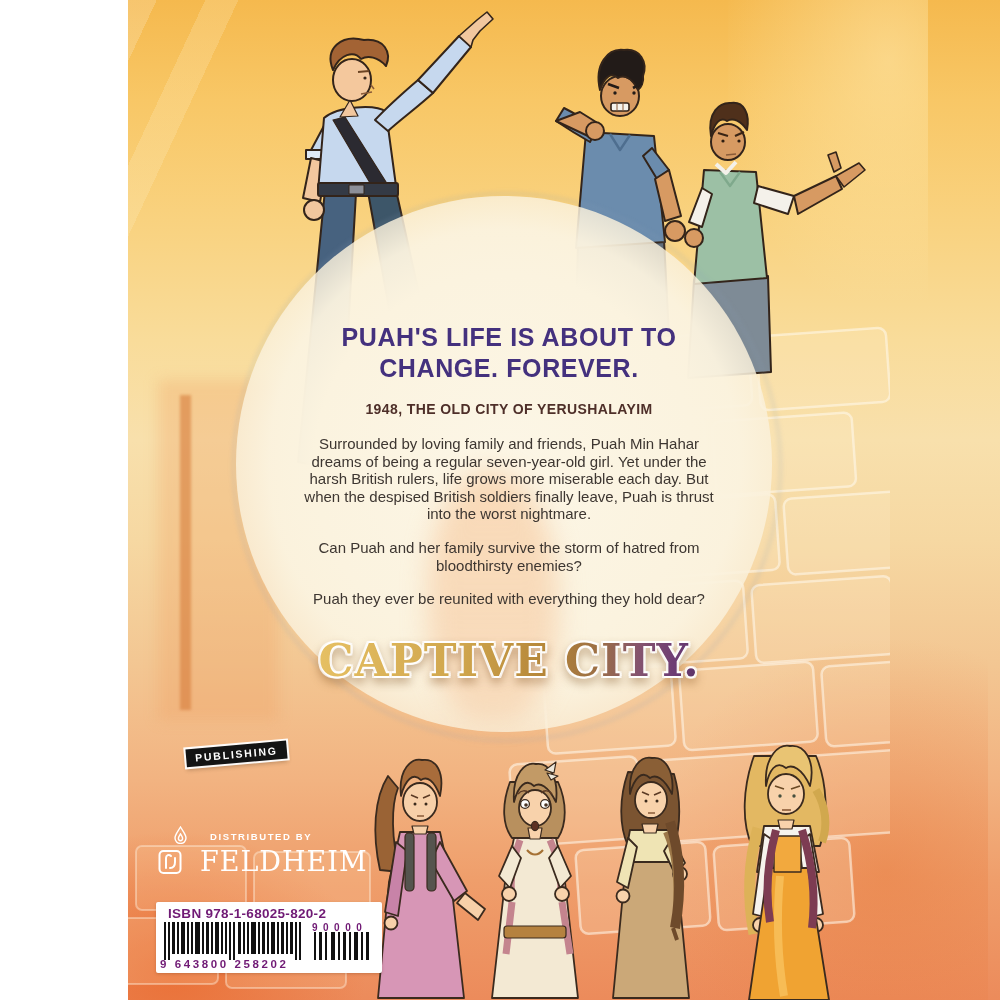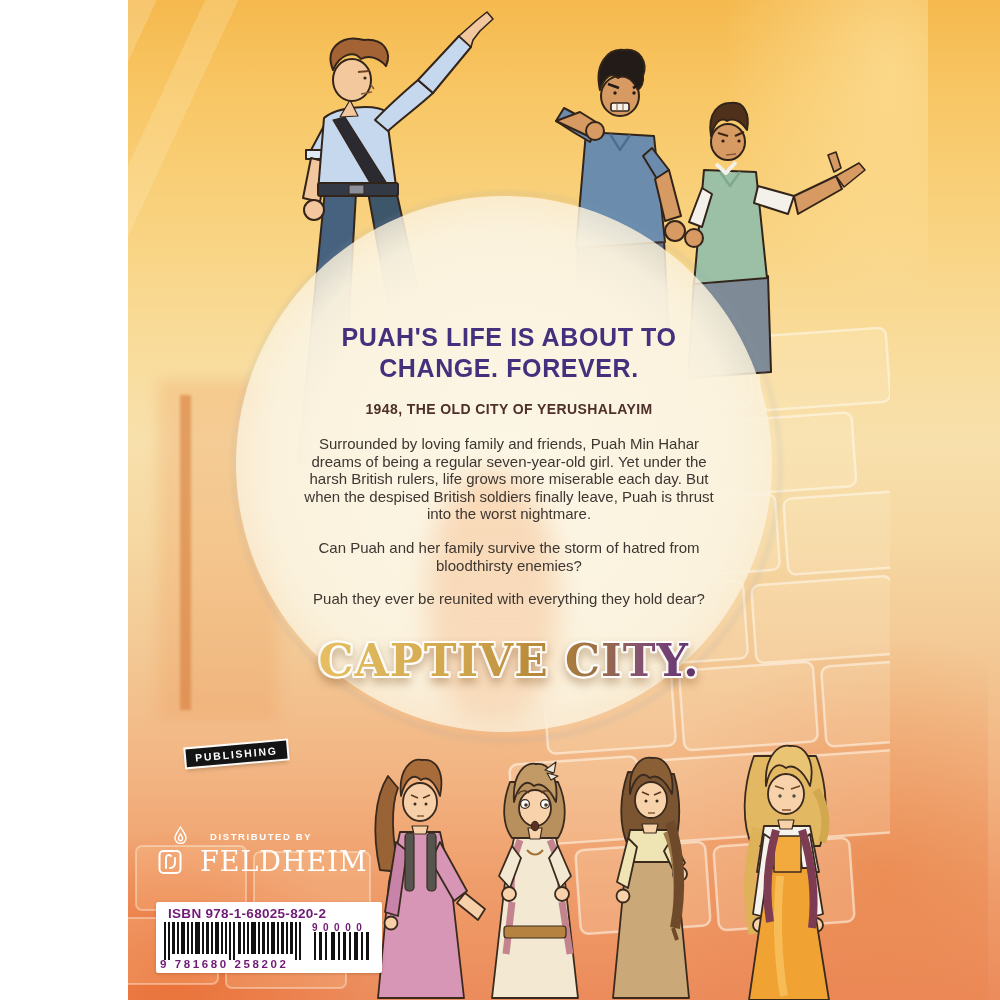--- a/index.html
+++ b/index.html
@@ -344,18 +344,18 @@
             <rect x="161" y="10" width="2" height="28"></rect>
           <rect x="167" y="10" width="4" height="28"></rect>
             <rect x="174" y="10" width="2" height="28"></rect>
             <rect x="179" y="10" width="3" height="28"></rect>
           <rect x="185" y="10" width="2" height="28"></rect>
             <rect x="190" y="10" width="4" height="28"></rect>
             <rect x="197" y="10" width="2" height="28"></rect>
           <rect x="202" y="10" width="3" height="28"></rect>
         </g>
       </svg>
-      <div class="ean">9 781680 258202</div>
+      <div class="ean">9 643800 258202</div>
       <div class="supp">90000</div>
     </div>
 
   </div>
 </div>
 
 </body></html>

